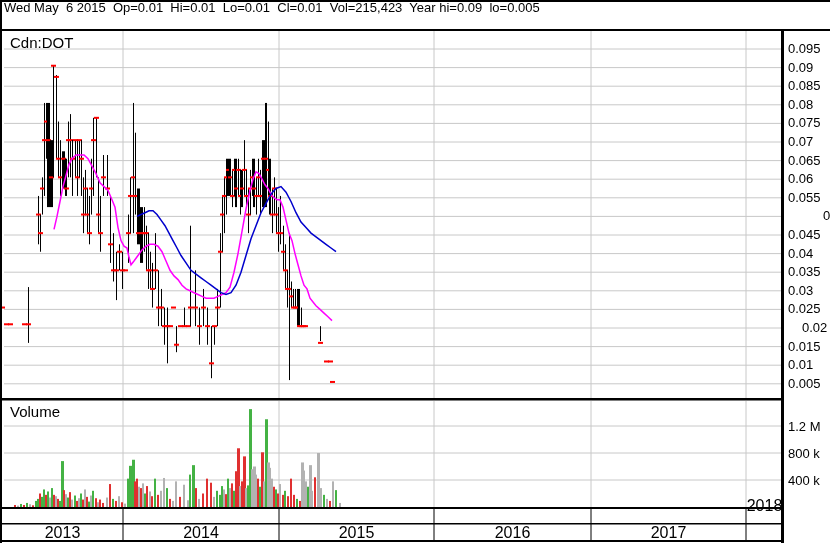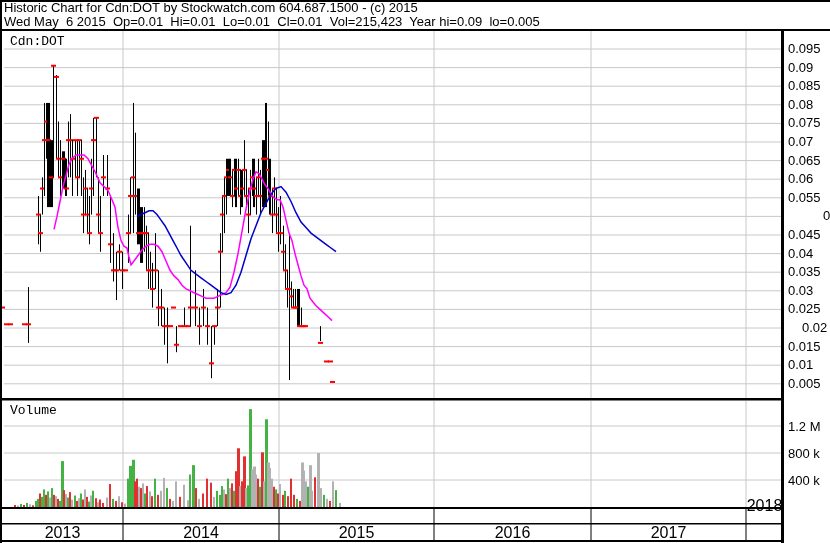--- a/index.html
+++ b/index.html
@@ -3,30 +3,29 @@
 <meta charset="utf-8">
 <style>
   html,body{margin:0;padding:0;background:#fff;}
   #screen{
     position:relative;width:830px;height:543px;background:#fff;overflow:hidden;
     font-family:"Liberation Sans","DejaVu Sans",sans-serif;color:#000;
   }
   .hline{white-space:pre;font-size:13px;line-height:14px;padding-left:4px;}
   #header{position:absolute;left:0;top:1px;width:830px;}
   svg{position:absolute;left:0;top:0;}
-  .panel-title{position:absolute;font-size:13px;font-family:Liberation Mono, monospace;}
+  .panel-title{position:absolute;font-size:15px;}
   .axis-label{position:absolute;font-size:13px;line-height:12px;}
   .year-label{position:absolute;font-size:16px;line-height:13px;text-align:center;}
 </style>
 </head>
 <body>
 
 <div id="screen">
   <div id="header">
-    <div class="hline">Historic Chart for Cdn:DOT by Stockwatch.com 604.687.1500 - (c) 2015</div>
     <div class="hline">Wed May  6 2015  Op=0.01  Hi=0.01  Lo=0.01  Cl=0.01  Vol=215,423  Year hi=0.09  lo=0.005</div>
   </div>
 
   <svg id="chart-svg" width="830" height="543">
       <line x1="4" y1="49" x2="781" y2="49" stroke="#c8c8c8" stroke-width="1"></line>
       <line x1="4" y1="67.6" x2="781" y2="67.6" stroke="#c8c8c8" stroke-width="1"></line>
       <line x1="4" y1="86.2" x2="781" y2="86.2" stroke="#c8c8c8" stroke-width="1"></line>
       <line x1="4" y1="104.80000000000001" x2="781" y2="104.80000000000001" stroke="#c8c8c8" stroke-width="1"></line>
       <line x1="4" y1="123.4" x2="781" y2="123.4" stroke="#c8c8c8" stroke-width="1"></line>
       <line x1="4" y1="142" x2="781" y2="142" stroke="#c8c8c8" stroke-width="1"></line>

